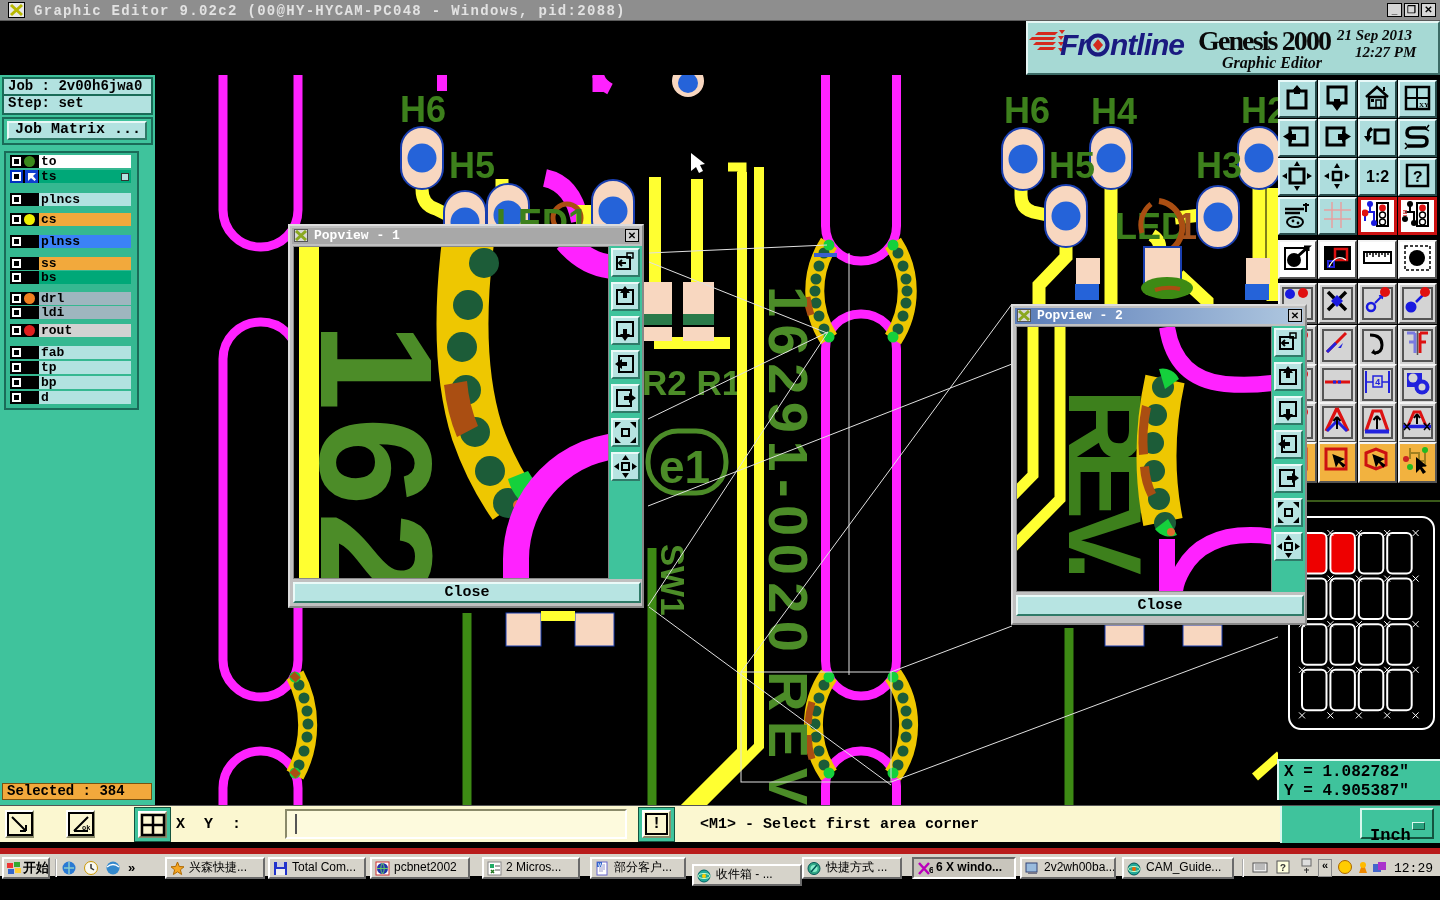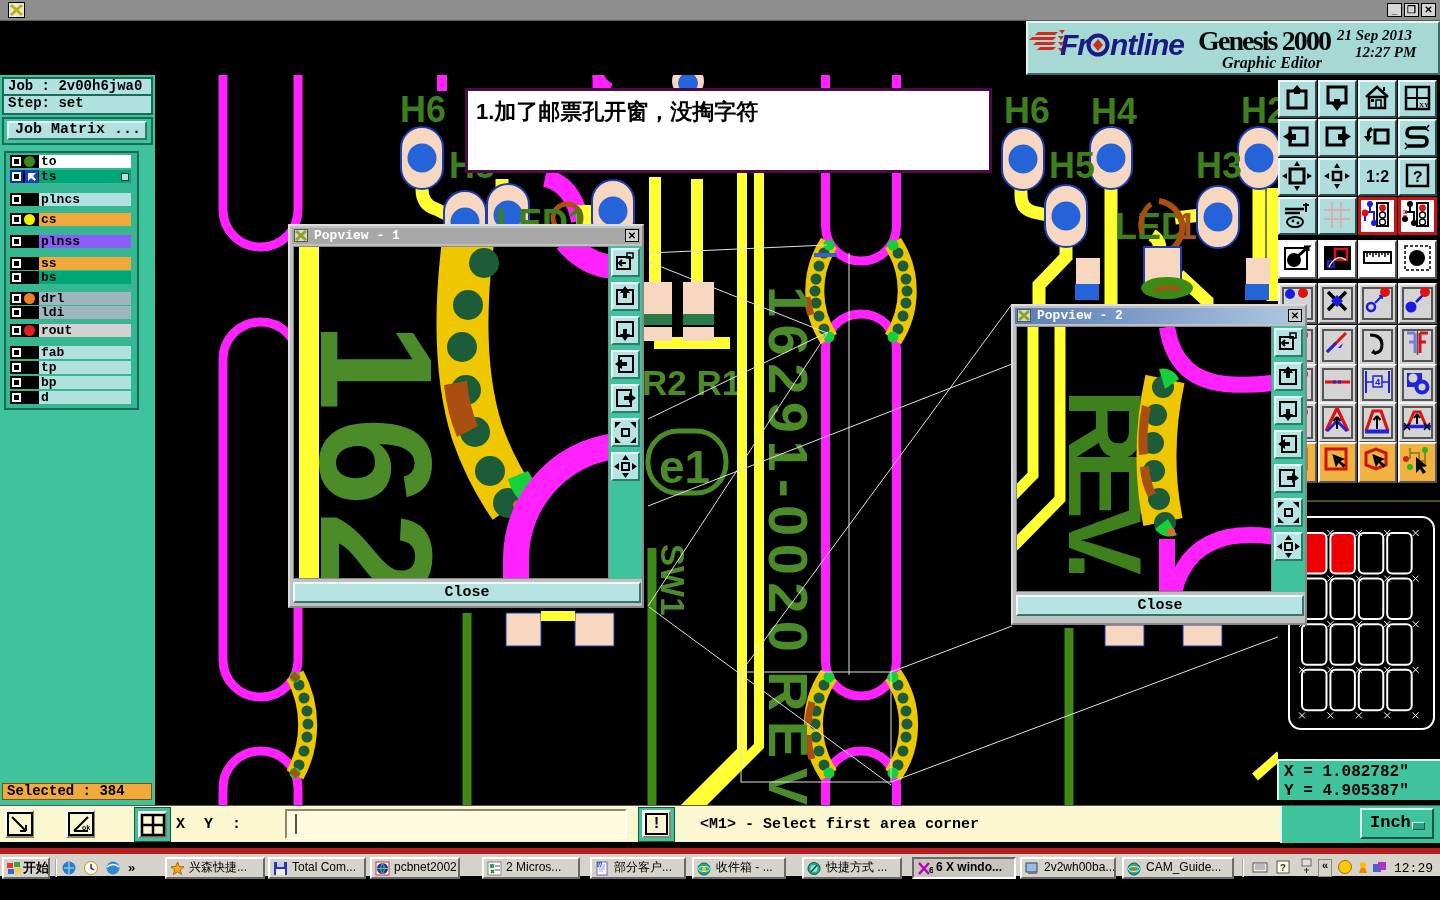--- a/index.html
+++ b/index.html
@@ -46,20 +46,21 @@
 .tico{position:absolute;left:3px;top:2px;width:16px;height:15px}
 u{text-decoration:underline}
 </style></head>
 <body>
 <div id="stage">
 <div id="titlebar" class="abs">
   <div class="ticon abs"><svg width="15" height="14">
           <rect width="15" height="14" fill="#e8e8e8"></rect>
           <path d="M2,2 L13,12 M13,2 L2,12" stroke="#b8b800" stroke-width="3"></path>
         </svg></div>
+  <div class="ttext abs">Graphic Editor 9.02c2  (00@HY-HYCAM-PC048 - Windows, pid:2088)</div>
   <div class="winbtn abs" style="right:38px">_</div>
   <div class="winbtn abs" style="right:21px">❐</div>
   <div class="winbtn abs" style="right:4px">✕</div>
 </div>
 <div id="logopanel" class="abs">
       <svg width="410" height="50" style="position:absolute;left:0;top:0">
         <g fill="#d42a1e">
           <path d="M10,9 L30,9 L27,12 L7,12 Z"></path>
           <path d="M4,14 L28,14 L25,17 L1,17 Z"></path>
           <path d="M8,19 L28,19 L25,22 L5,22 Z"></path>
@@ -123,21 +124,21 @@
           </span>
           <span class="dot" style="background:#f0f000"></span>
           <span class="nm" style="background:#f2a93c">cs</span>
         </div>
 <div class="lrow" style="top:82px">
           <span class="cb" style="background:#000">
             <i>
               <i></i>
             </i>
           </span>
-          <span class="nm" style="background:#8b5cf6">plnss</span>
+          <span class="nm" style="background:#3b82f6">plnss</span>
         </div>
 <div class="lrow" style="top:104px">
           <span class="cb" style="background:#000">
             <i>
               <i></i>
             </i>
           </span>
           <span class="nm" style="background:#f2a93c">ss</span>
         </div>
 <div class="lrow" style="top:118px">
@@ -387,21 +388,20 @@
 <path d="M694,178 L694,600"></path>
 <path d="M493,431 L857,289"></path>
 <path d="M493,531 L673,257"></path>
 <path d="M493,344 L673,257"></path>
 <path d="M494,532 L736,710"></path>
 <path d="M586,597 L857,229"></path>
 <path d="M736,597 L857,551"></path>
 <path d="M736,707 L1152,551"></path>
 </g>
 </svg>
-<div id="notebox" class="abs">1.加了邮票孔开窗，没掏字符</div>
 <div class="popwin abs" style="left:288px;top:224px;width:356px;height:384px">
       <div class="poptitle" style="background:#a8a8a8">
         <span class="pic"><svg width="12" height="11">
             <path d="M1,1 L11,10 M11,1 L1,10" stroke="#8aa820" stroke-width="3"></path>
           </svg></span>
         <span class="ptx">Popview - 1</span>
         <span class="px">✕</span>
       </div>
       <div style="position:absolute;left:3px;top:20px;width:316px;height:333px;background:#000;border:1px solid #888;overflow:hidden"><svg width="316" height="333">
           <rect width="316" height="333" fill="#000"></rect>
@@ -892,21 +892,21 @@
       </div>
       <div style="position:absolute;left:176px;top:10px;font-weight:bold;font-size:15px;letter-spacing:5px">X Y :</div>
       <div style="position:absolute;left:285px;top:3px;width:342px;height:30px;background:#fdfadd;border:2px solid;border-color:#8a8a6a #fff #fff #8a8a6a">
         <span style="position:absolute;left:8px;top:3px;width:2px;height:20px;background:#555"></span>
       </div>
       <div style="position:absolute;left:638px;top:1px;width:37px;height:35px;background:#3fc39c;border:1px solid #14543f">
         <div style="position:absolute;left:3px;top:2px;width:29px;height:28px;background:#fbf7d0;border:2px solid;border-color:#fff #8a8a6a #8a8a6a #fff;text-align:center;font-weight:bold;font-size:16px;line-height:24px"><span style="border:2px solid #000;padding:0px 5px">!</span></div>
       </div>
       <div style="position:absolute;left:700px;top:10px;font-weight:bold;font-size:15px">&lt;M1&gt; - Select first area corner</div>
       <div style="position:absolute;left:1280px;top:0px;width:160px;height:37px;background:#3fc39c;border-left:2px solid #d8f8ee">
-        <div style="position:absolute;left:78px;top:2px;width:74px;height:31px;background:#3fc39c;border:2px solid;border-color:#d8f8ee #14543f #14543f #d8f8ee;font-weight:bold;font-size:17px;padding:3px 0 0 8px">Inch<span style="position:absolute;right:7px;top:12px;width:13px;height:8px;background:#2aa27f;border:1px solid;border-color:#d8f8ee #14543f #14543f #d8f8ee"></span></div>
+        <div style="position:absolute;left:78px;top:2px;width:74px;height:31px;background:#3fc39c;border:2px solid;border-color:#d8f8ee #14543f #14543f #d8f8ee;font-weight:bold;font-size:17px;padding:16px 0 0 8px">Inch<span style="position:absolute;right:7px;top:12px;width:13px;height:8px;background:#2aa27f;border:1px solid;border-color:#d8f8ee #14543f #14543f #d8f8ee"></span></div>
       </div>
 </div>
 <div id="taskbar" class="abs">
 <div class="taskbtn" style="left:2px;width:48px;padding-left:19px;font-weight:bold;font-size:13px"><span class="tico"><svg width="15" height="15">
             <rect x="0" y="2" width="6" height="5" fill="#e33"></rect>
             <rect x="7" y="1" width="6" height="5" fill="#3a3"></rect>
             <rect x="1" y="8" width="6" height="5" fill="#36c"></rect>
             <rect x="8" y="7" width="6" height="5" fill="#fc3"></rect>
           </svg></span>开始</div>
       <span style="position:absolute;left:55px;top:5px;width:2px;height:18px;background:#aaa;border-right:1px solid #fff"></span>
@@ -924,39 +924,39 @@
         </svg></span>
       <div style="position:absolute;left:128px;top:6px;font-size:13px;font-weight:bold;font-family:Liberation Sans">»</div>
       <div class="taskbtn" style="left:165px;width:100px;;"><span class="tico"><svg width="15" height="15">
             <path d="M7.5,1 L9.3,5.5 L14,5.8 L10.4,8.8 L11.6,13.5 L7.5,10.8 L3.4,13.5 L4.6,8.8 L1,5.8 L5.7,5.5 Z" fill="#f5a623" stroke="#b06a00"></path>
           </svg></span>兴森快捷...</div>
       <div class="taskbtn" style="left:268px;width:98px;;"><span class="tico"><svg width="15" height="15">
             <rect x="1" y="1" width="13" height="13" fill="#23c"></rect>
             <rect x="4" y="1" width="7" height="5" fill="#ccd"></rect>
             <rect x="3" y="8" width="9" height="6" fill="#eee"></rect>
           </svg></span>Total Com...</div>
-      <div class="taskbtn" style="left:370px;width:90px;;"><span class="tico"><svg width="15" height="15">
+      <div class="taskbtn" style="left:370px;width:100px;;"><span class="tico"><svg width="15" height="15">
             <rect x="1" y="1" width="13" height="13" fill="#fff" stroke="#c33"></rect>
             <circle cx="7.5" cy="7.5" r="5.5" fill="#23a"></circle>
             <path d="M2,7.5 L13,7.5 M7.5,2 Q11,7.5 7.5,13 M7.5,2 Q4,7.5 7.5,13" stroke="#6c6" stroke-width="1" fill="none"></path>
           </svg></span>pcbnet2002</div>
       <div class="taskbtn" style="left:482px;width:98px;;"><span class="tico"><svg width="15" height="15">
             <rect x="1" y="1" width="13" height="13" fill="#fff" stroke="#888"></rect>
             <path d="M3,3 L7,3 L7,7 L3,7 Z" fill="#2a6"></path>
             <path d="M4,9 L7,12 M7,9 L4,12" stroke="#272" stroke-width="1.5"></path>
             <rect x="8" y="4" width="5" height="2" fill="#aaa"></rect>
             <rect x="8" y="8" width="5" height="2" fill="#aaa"></rect>
           </svg></span>2 Micros...</div>
       <div class="taskbtn" style="left:590px;width:96px;;"><span class="tico"><svg width="15" height="15">
             <rect x="2" y="1" width="10" height="13" fill="#fff" stroke="#66c"></rect>
             <path d="M4,4 L10,4 M4,6 L10,6 M4,8 L10,8 M4,10 L8,10" stroke="#99c" stroke-width="1"></path>
             <rect x="2" y="1" width="5" height="5" fill="#36c"></rect>
             <text x="3" y="5.5" font-size="5" fill="#fff">W</text>
           </svg></span>部分客户...</div>
-      <div class="taskbtn" style="left:692px;width:94px;;"><span class="tico"><svg width="15" height="15">
+      <div class="taskbtn" style="left:692px;width:110px;margin-top:7px;;"><span class="tico"><svg width="15" height="15">
             <circle cx="7" cy="8" r="6" fill="#2a9" stroke="#066"></circle>
             <ellipse cx="7" cy="8" rx="6" ry="2.5" fill="none" stroke="#cfc"></ellipse>
             <circle cx="7" cy="8" r="2" fill="#fc0"></circle>
           </svg></span>收件箱 - ...</div>
       <div class="taskbtn" style="left:802px;width:100px;;"><span class="tico"><svg width="15" height="15">
             <circle cx="7" cy="7.5" r="6" fill="#3a8" stroke="#055"></circle>
             <circle cx="7" cy="7.5" r="3.5" fill="#8ec"></circle>
             <path d="M4,11 L10,4" stroke="#055" stroke-width="1.5"></path>
           </svg></span>快捷方式 ...</div>
       <div class="taskbtn" style="left:912px;width:104px;background:#c8c5bc;border-color:#6a6a6a #fff #fff #6a6a6a;font-weight:bold;"><span class="tico"><svg width="16" height="15">

